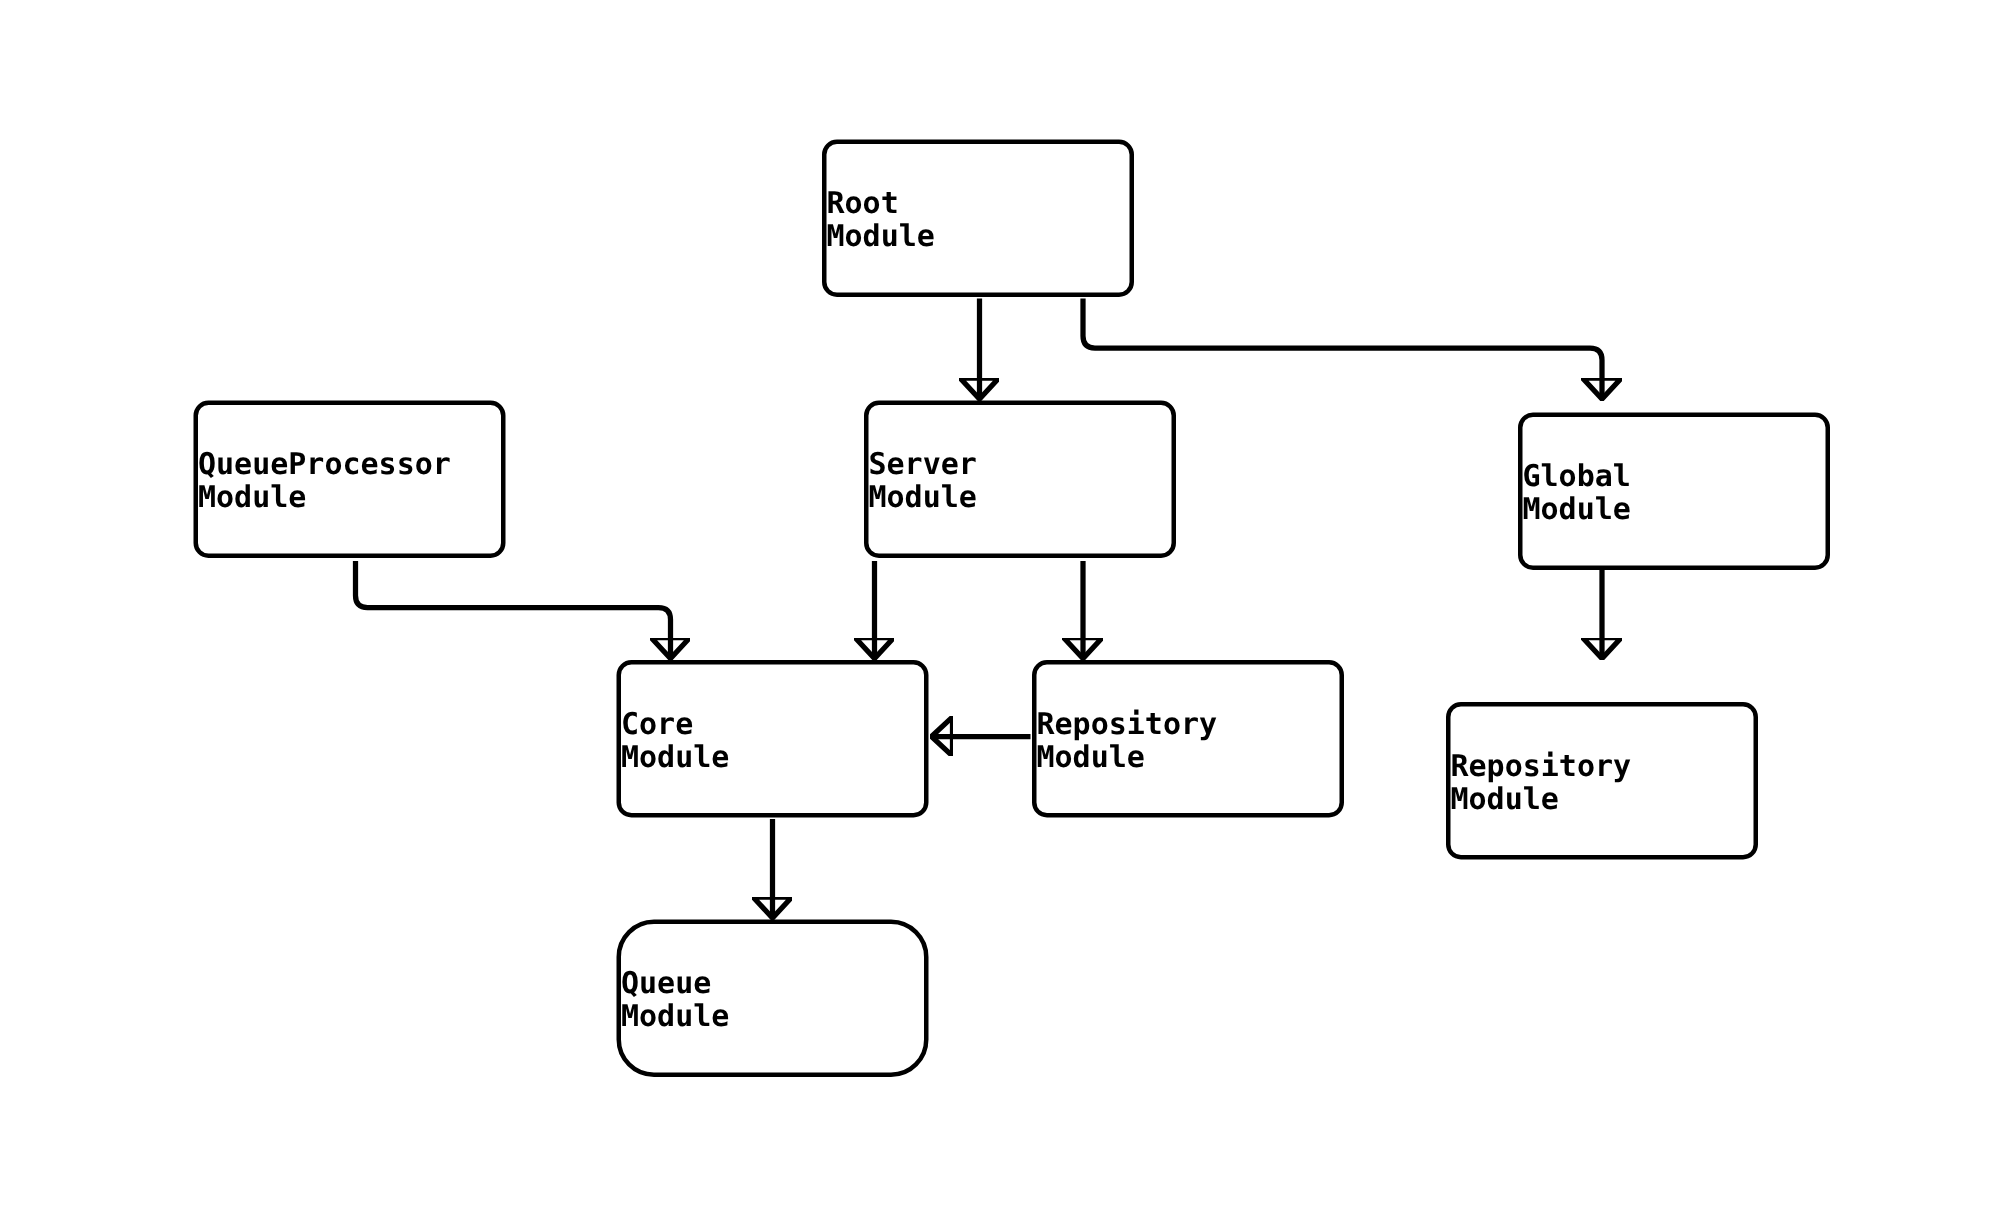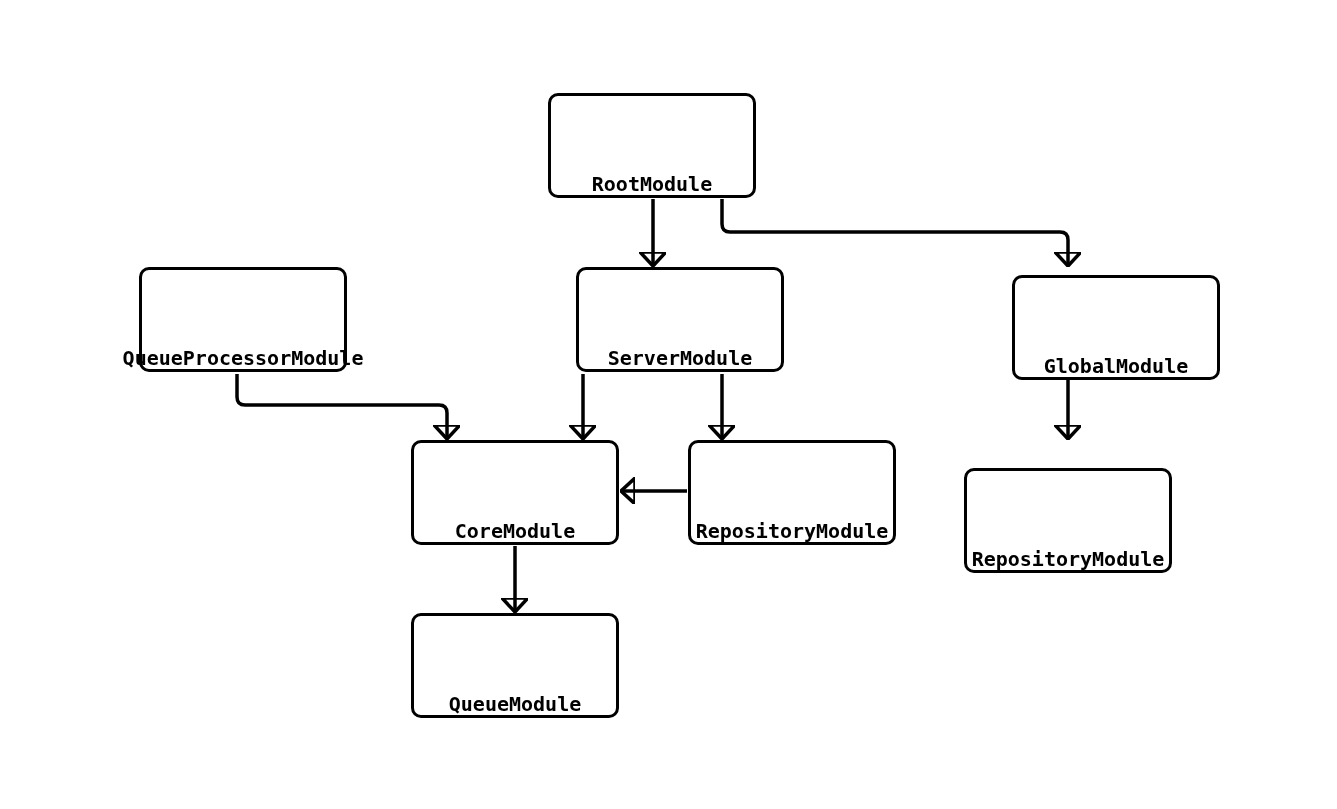--- a/index.html
+++ b/index.html
@@ -30,38 +30,38 @@
   }
   .node {
     position: absolute;
     width: 208px;
     height: 105px;
     box-sizing: border-box;
     background: #ffffff;
     border: 3px solid #000000;
     border-radius: 10px;
     display: flex;
-    flex-direction: row;
-    align-items: flex-end;
+    flex-direction: column;
+    align-items: flex-start;
     justify-content: center;
     text-align: center;
     font-size: 20px;
     font-weight: bold;
     line-height: 22px;
     color: #000000;
   }
   .node span { display: block; }
   .n-root          { left: 548px; top: 93px;  }
-  .n-queueproc     { left: 139px; top: 267px; }
+  .n-queueproc     { left: 129px; top: 267px; }
   .n-server        { left: 576px; top: 267px; }
   .n-global        { left: 964px; top: 275px; margin-left: 48px; }
   .n-core          { left: 411px; top: 440px; }
   .n-endpoints     { left: 688px; top: 440px; }
   .n-repository    { left: 964px; top: 440px; margin-top: 28px; }
-  .n-queue         { left: 411px; top: 613px; }
+  .n-queue         { left: 411px; top: 613px; border-radius: 25px; }
 </style>
 </head>
 <body>
 
 <div class="canvas">
 
   <svg class="edges" viewBox="0 0 1337 809" xmlns="http://www.w3.org/2000/svg">
     <defs>
       <marker id="ah" markerUnits="userSpaceOnUse" markerWidth="15" markerHeight="27" refX="14" refY="13" orient="auto">
         <path d="M0,0 L14,13 L0,26 Z" fill="#000000" stroke="none"></path>

